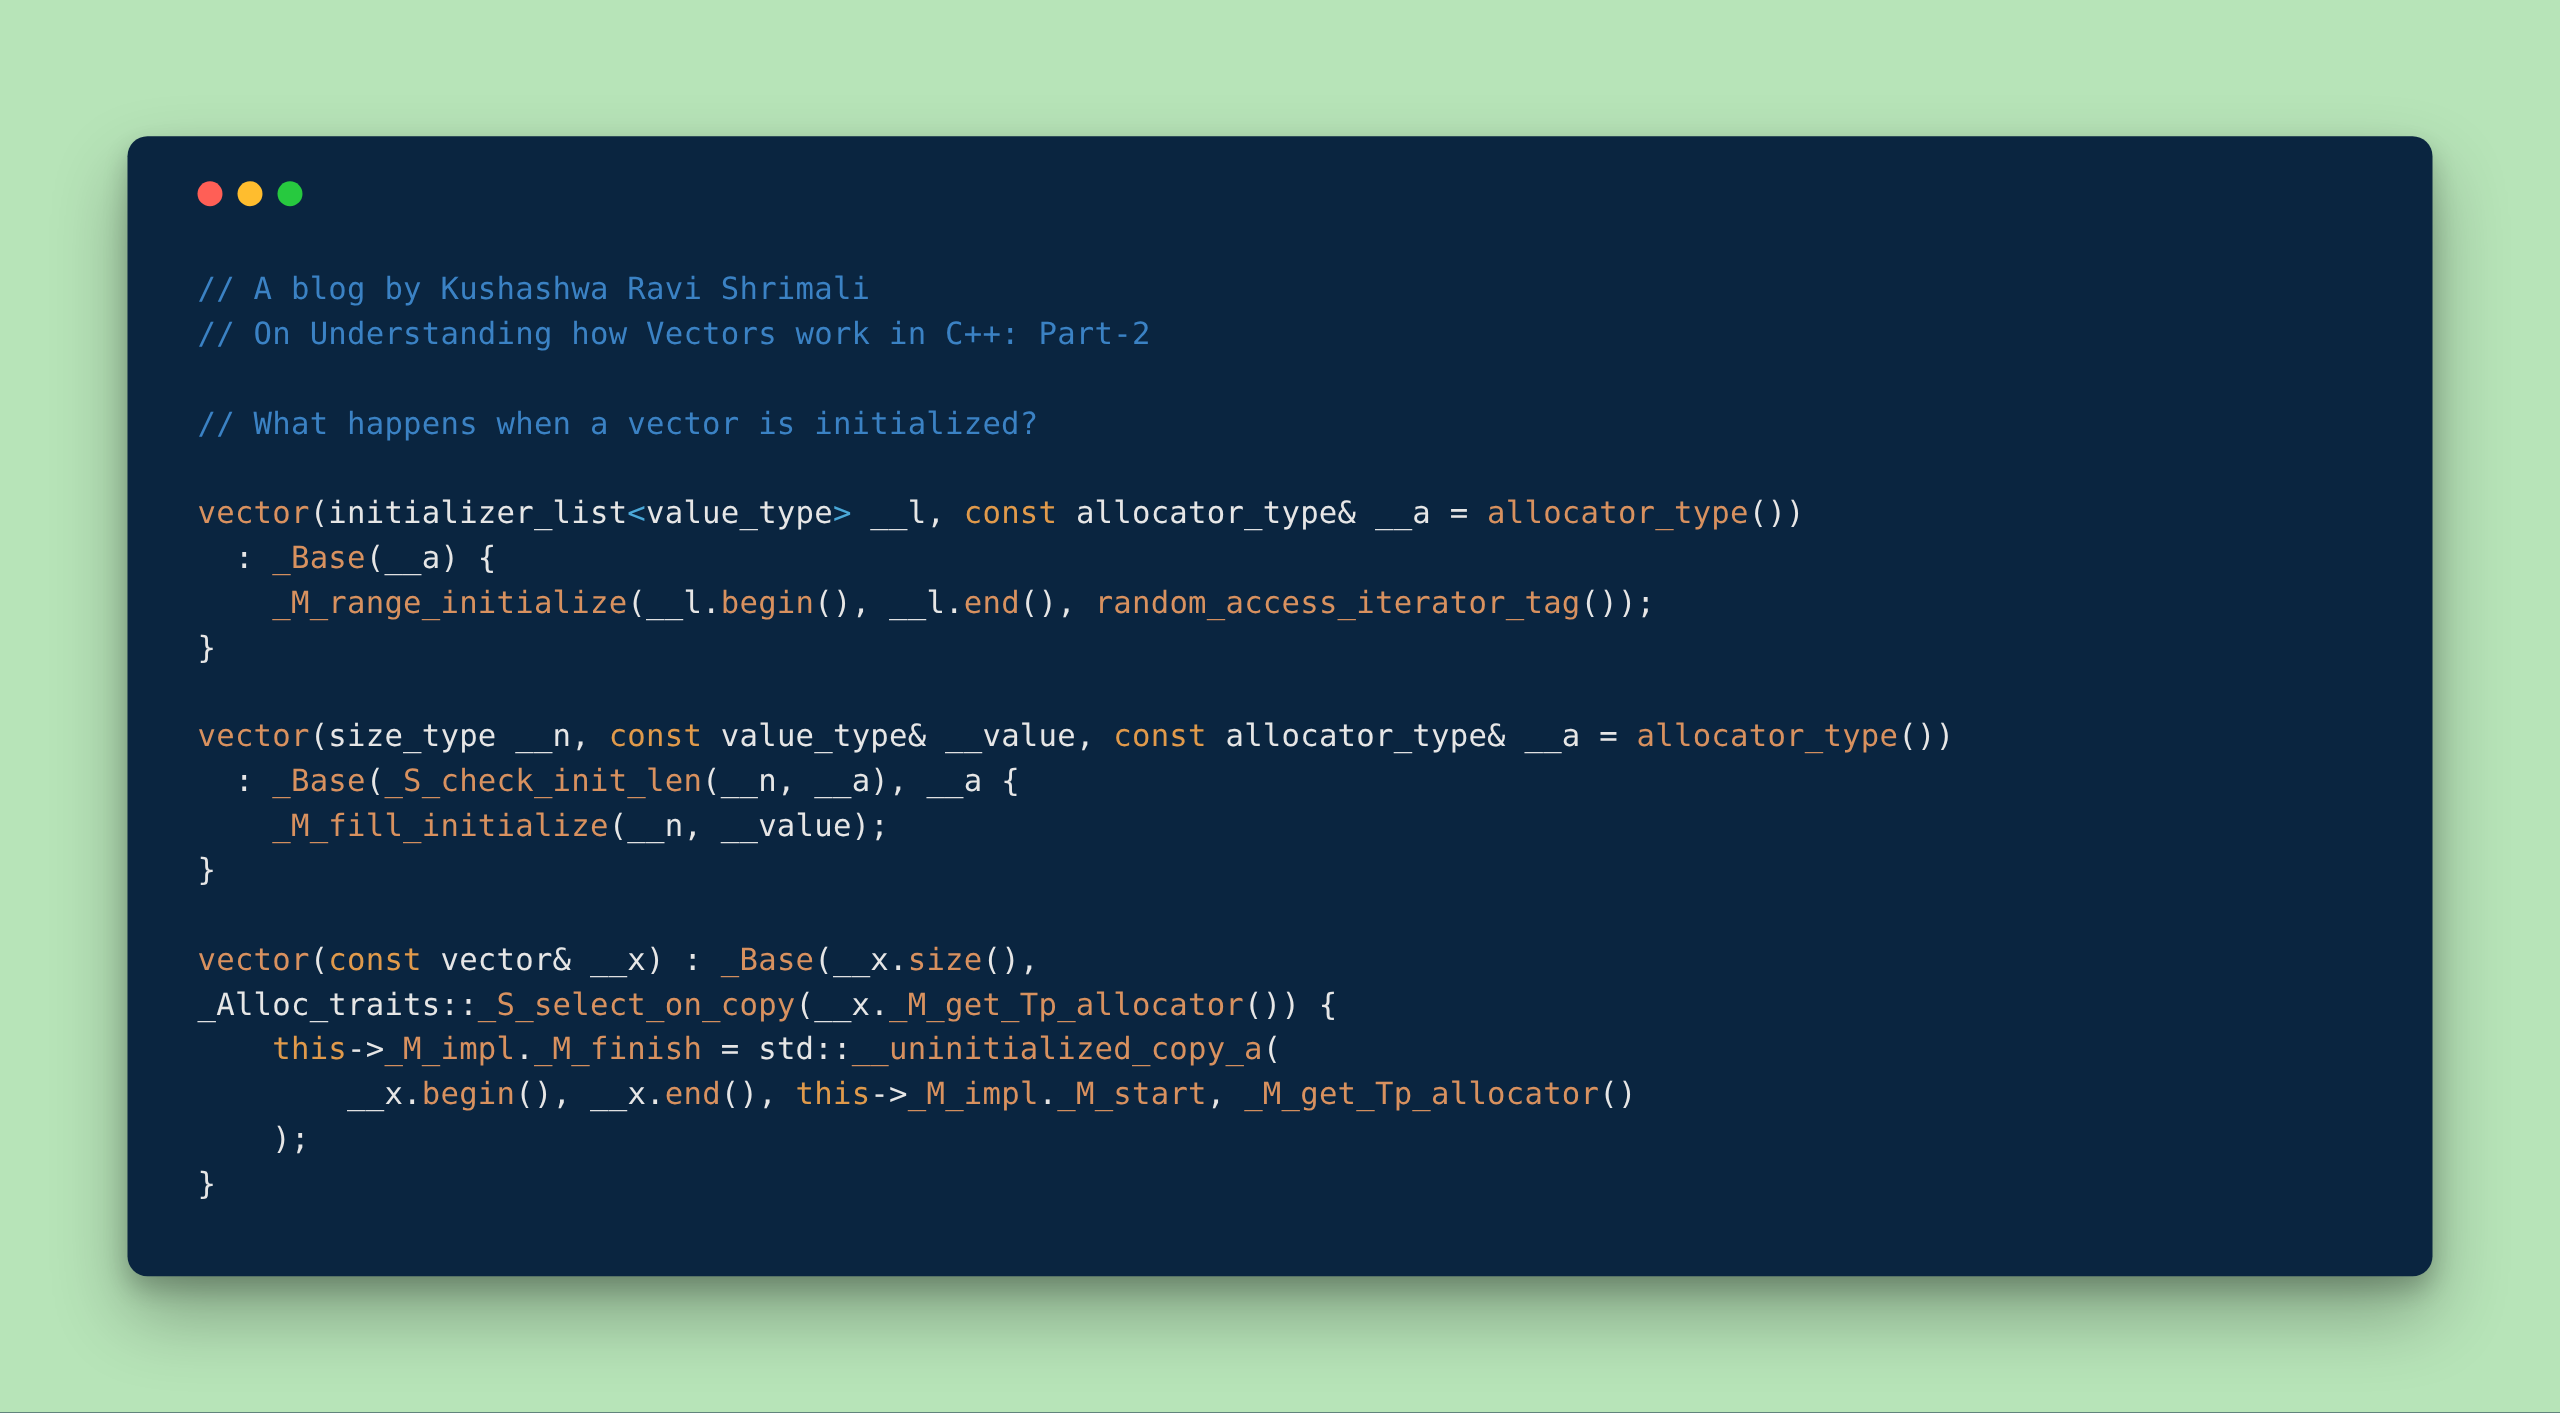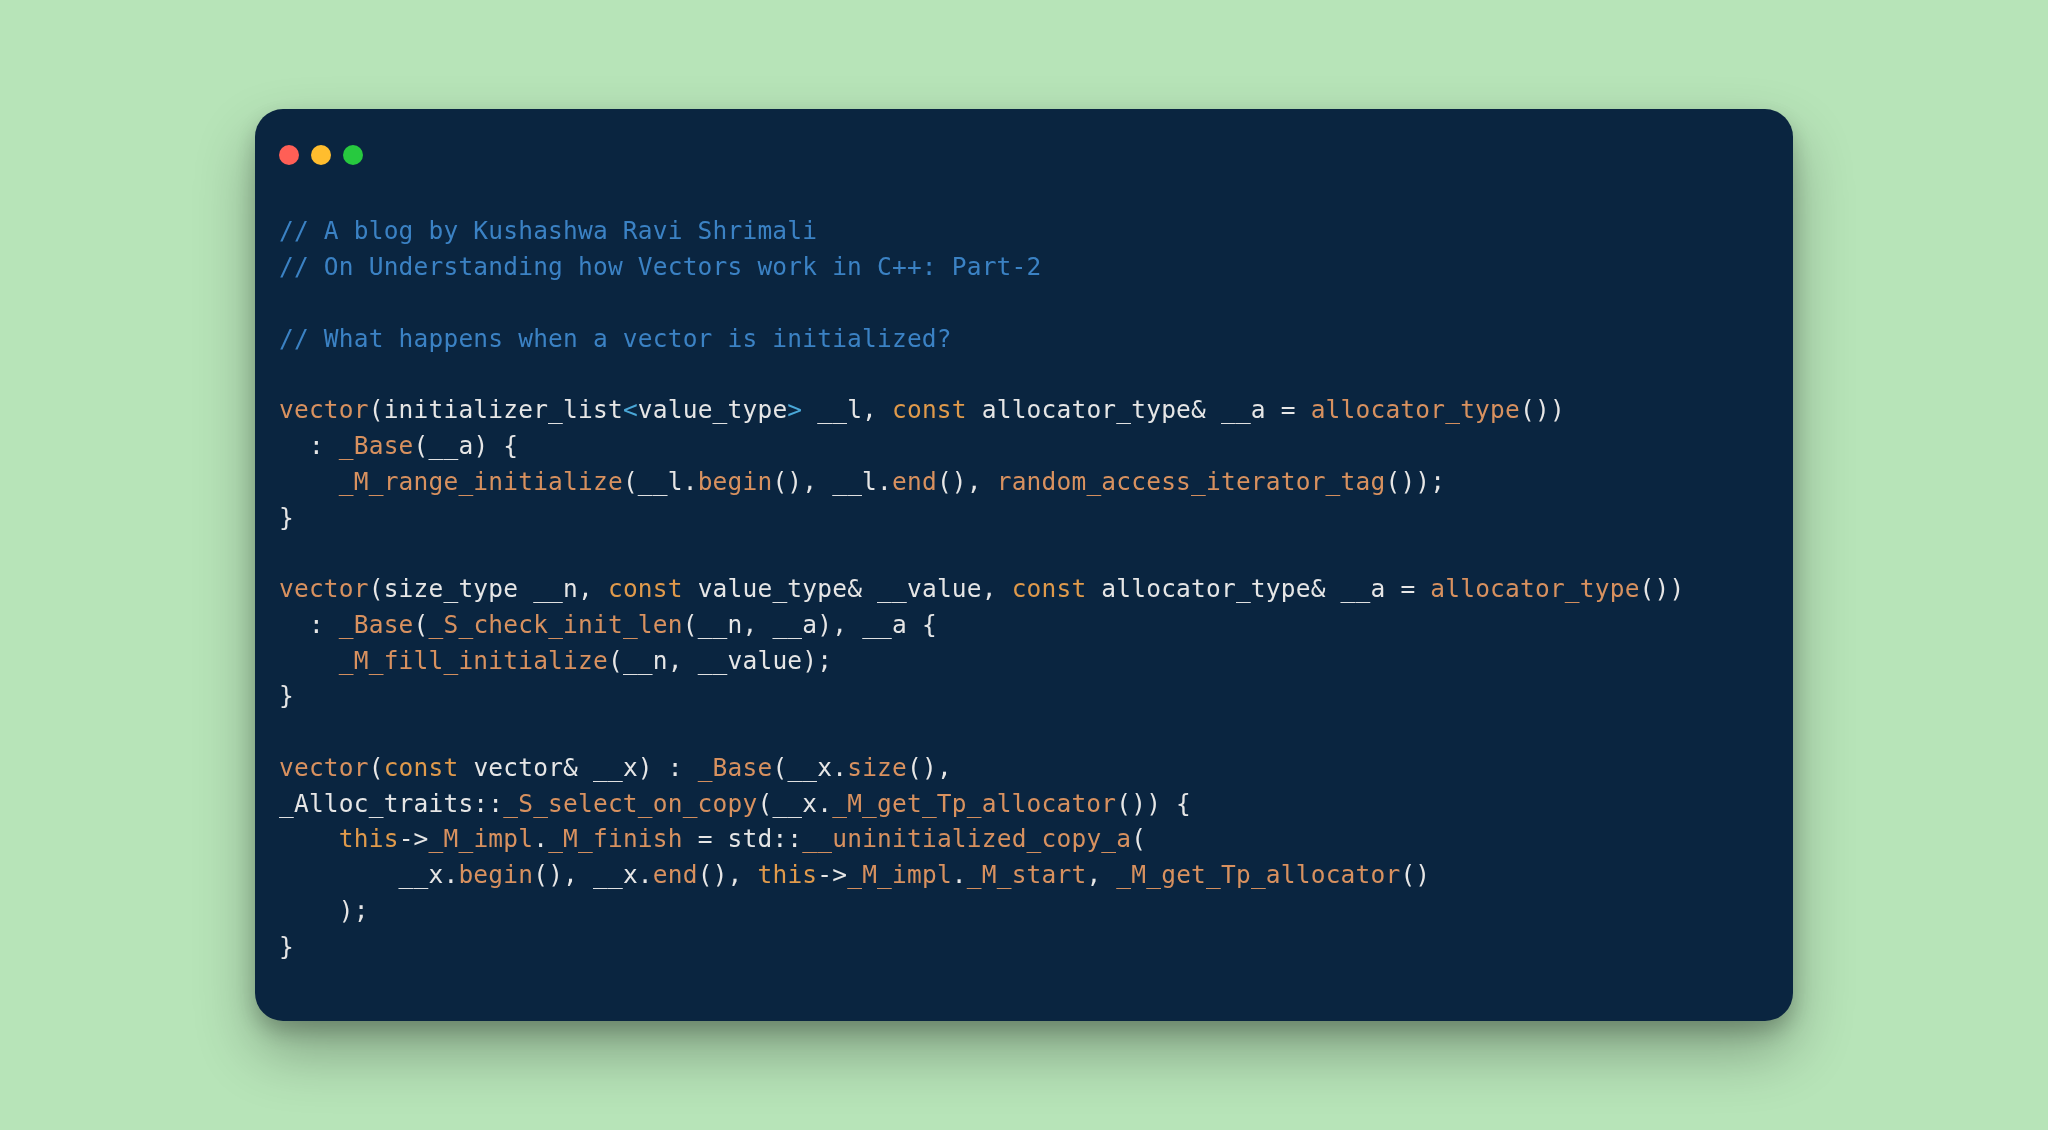--- a/index.html
+++ b/index.html
@@ -11,23 +11,23 @@
     background: #b7e4b8;
     width: 2048px;
     height: 1130px;
     display: flex;
     align-items: center;
     justify-content: center;
     font-family: ui-monospace, 'SF Mono', Menlo, Monaco, Consolas, monospace;
   }
   .window {
     background: #0a2540;
-    border-radius: 28px;
-    width: 1538px;
-    padding: 36px 44px 56px 24px;
+    border-radius: 16px;
+    width: 1844px;
+    padding: 36px 44px 56px 56px;
     box-shadow: 0 30px 60px rgba(0,0,0,0.3), 0 10px 20px rgba(0,0,0,0.2);
   }
   .titlebar {
     display: flex;
     gap: 12px;
     margin-bottom: 48px;
   }
   .dot {
     width: 20px;
     height: 20px;

